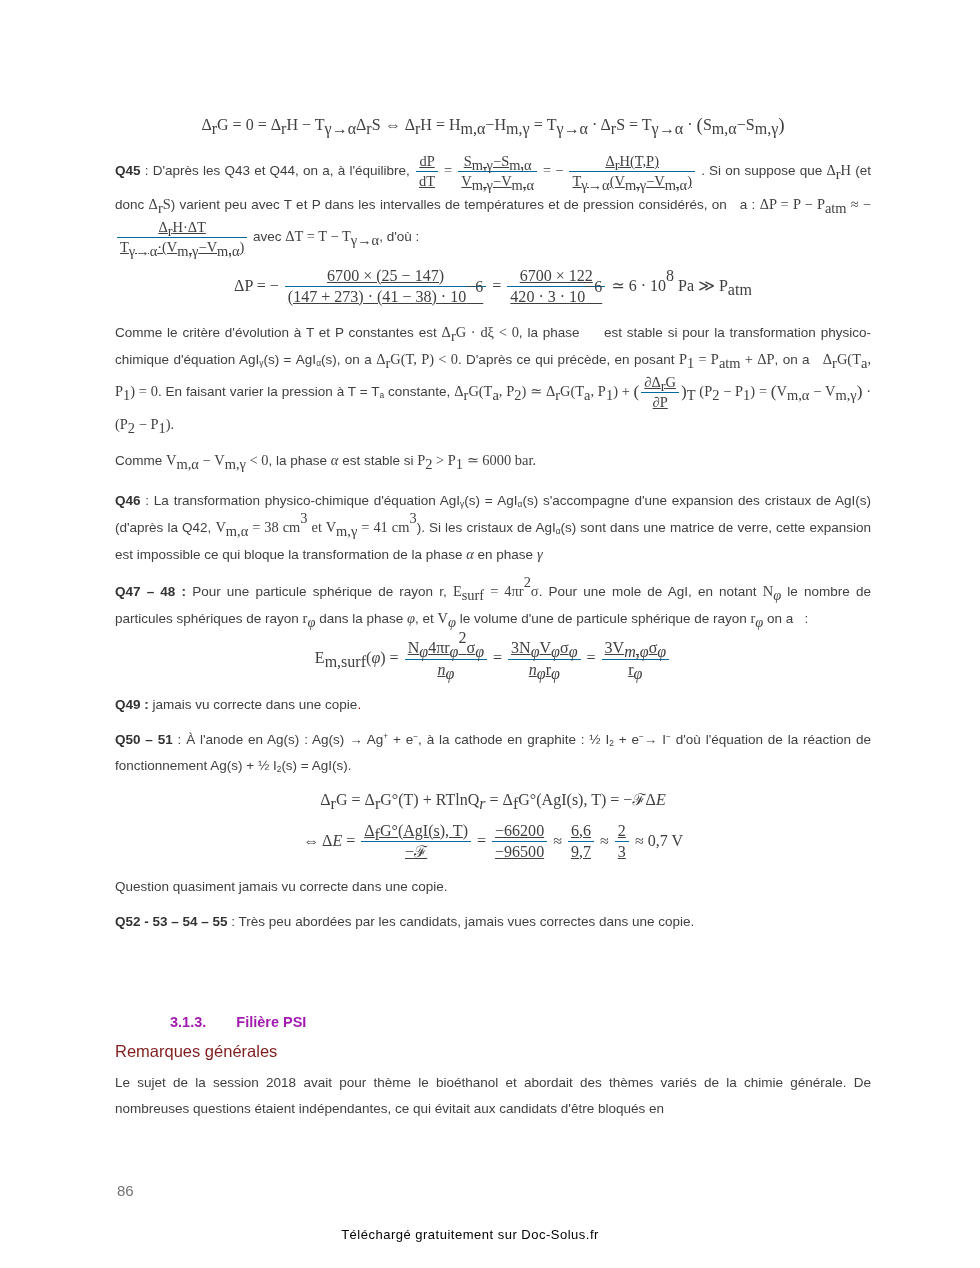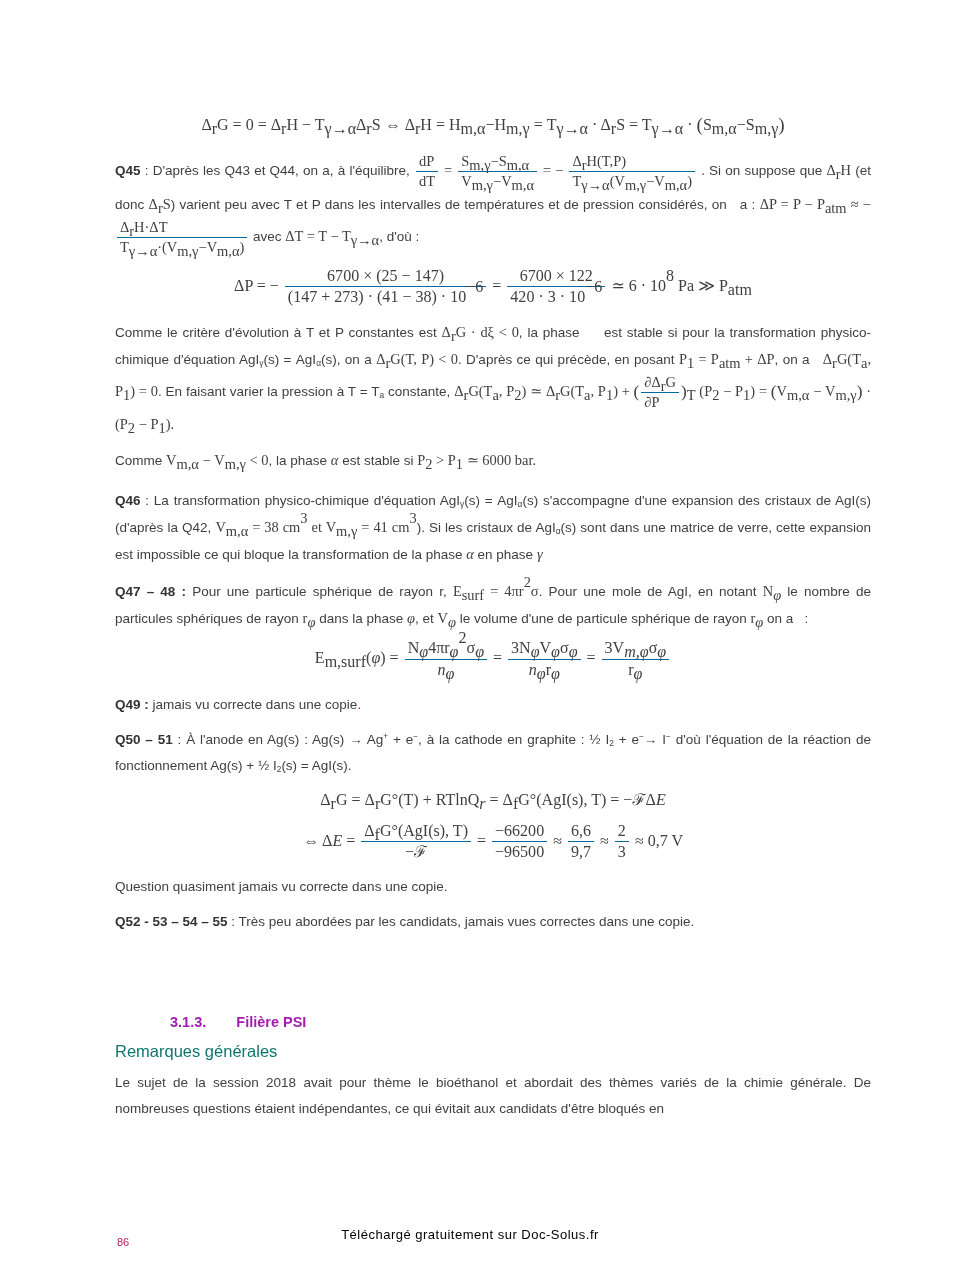--- a/index.html
+++ b/index.html
@@ -10,28 +10,28 @@
   .para{margin:0 0 9px 0;}
   .display{text-align:center;margin:6px 0 12px 0;font-size:15px;line-height:30px;}
   .m{font-family:"Liberation Serif","DejaVu Serif",serif;font-size:1.07em;}
   .i{font-style:italic;}
   .b{font-weight:700;color:#333333;}
   .red{color:#C00000;}
   sub,sup{font-size:0.62em;line-height:0;}
   sup{vertical-align:0.6em;}
   sub{vertical-align:-0.28em;}
   .big{font-size:1.28em;vertical-align:-0.06em;}
-  .frac{display:inline-block;vertical-align:middle;line-height:1.25;margin:0 2px;}
+  .frac{display:inline-block;vertical-align:middle;text-align:center;line-height:1.25;margin:0 2px;text-decoration:underline;}
   .fn,.fd{display:block;padding:0 3px;white-space:nowrap;}
   .fd{border-top:1px solid #0369a1;}
   .h-section{margin:74px 0 2px 55px;color:#a21caf;font-weight:700;font-size:14.5px;
              text-align:left;line-height:26px;}
   .tab{display:inline-block;width:30px;}
-  .subheading{font-size:16.5px;color:#0f766e;margin:0 0 5px 0;text-align:left;line-height:28px;}
-  .pagenum{position:absolute;left:117px;top:1236px;font-size:11px;color:#be185d;}
+  .subheading{font-size:16.5px;color:#7f1d1d;margin:0 0 5px 0;text-align:left;line-height:28px;}
+  .pagenum{position:absolute;left:117px;top:1182px;font-size:15px;color:#737373;}
   .footer{position:absolute;left:0;top:1227px;width:100%;text-align:center;
           font-family:Liberation Sans, sans-serif;
           font-size:13px;color:#000000;letter-spacing:0.5px;}
 </style>
 </head>
 <body>
 
 <div class="page">
   <div class="content">
 

